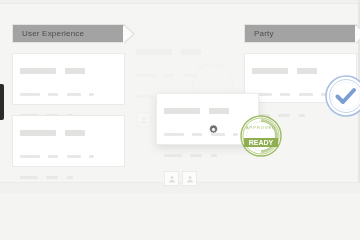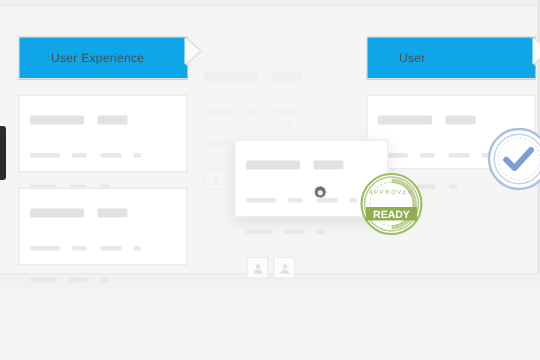--- a/index.html
+++ b/index.html
@@ -31,26 +31,26 @@
     background:#2b2b2b;border-radius:0 2px 2px 0;
   }
 
   
   .column{position:absolute;top:24px;}
   .col-0{left:12px;width:113px;}
   .col-1{left:128px;width:113px;}
   .col-2{left:244px;width:113px;}
 
   .col-header{
-    position:relative;height:29px;
-    background:#0ea5e9;
+    position:relative;height:19px;
+    background:#a3a3a3;
     border:1px solid #e3e3e0;
     border-right:none;
     display:flex;align-items:center;
-    padding-left:21px;
+    padding-left:9px;
     box-sizing:border-box;
   }
   .col-header .arrow-face{
     position:absolute;right:-10px;top:-1px;
     width:0;height:0;
     border-top:10.5px solid transparent;
     border-bottom:10.5px solid transparent;
     border-left:11px solid #e3e3e0;
   }
   .col-header .arrow-inner{
@@ -235,21 +235,21 @@
               <path d="M1 7.5c0-1.7 1.3-2.8 3-2.8s3 1.1 3 2.8z" fill="#e0e0dd"></path>
             </svg>
         </span>
       </div>
       <span class="ghost-ring"></span>
     </div>
   </div>
 
   <div class="column col-2">
     <div class="col-header">
-      <span class="col-title">User</span>
+      <span class="col-title">Party</span>
       <span class="arrow-face"></span>
       <span class="arrow-inner"></span>
     </div>
 
     <div class="card" style="height:50px;overflow:visible">
       <div class="title-row">
         <span class="bar" style="width:36px"></span>
         <span class="bar" style="width:20px;margin-left:5px"></span>
       </div>
       <div class="meta-row">

